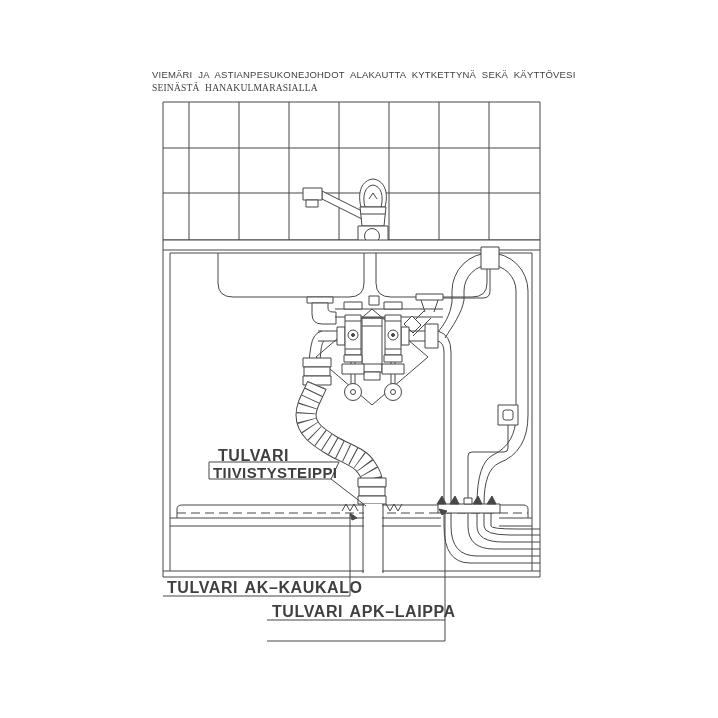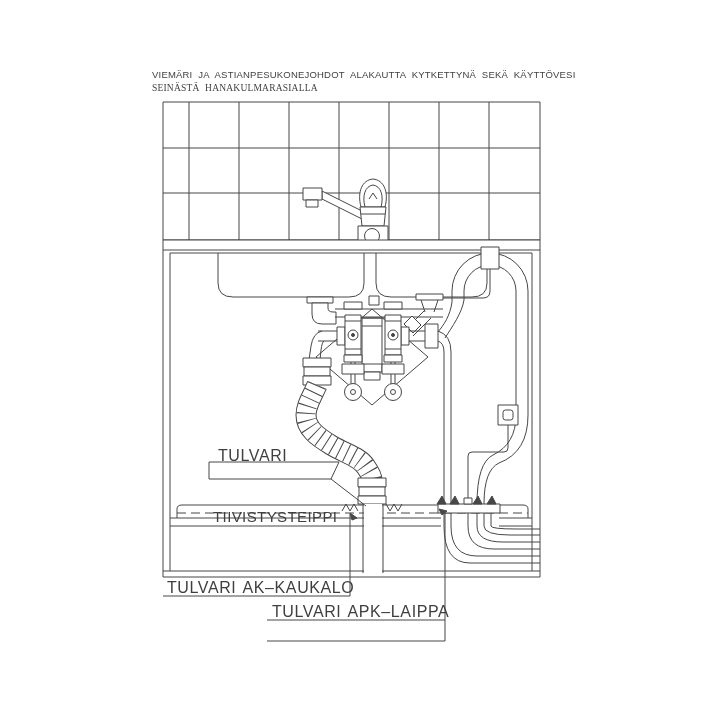--- a/index.html
+++ b/index.html
@@ -1,22 +1,22 @@
 <!DOCTYPE html>
 <html><head>
 <meta charset="utf-8">
 <style>
   html,body{margin:0;padding:0;background:#ffffff;}
   #stage{position:relative;width:604px;height:718px;background:#ffffff;overflow:hidden;
          font-family:"Liberation Sans",sans-serif;}
   #lineart{position:absolute;left:0;top:0;}
   .txt{position:absolute;color:#3f3f3f;white-space:nowrap;}
   .title-line{font-size:9.5px;letter-spacing:.2px;word-spacing:3px;font-weight:400;}
-  .callout{font-size:16px;letter-spacing:.6px;word-spacing:2px;font-weight:400;}
-  .callout-sm{font-size:15px;letter-spacing:.4px;margin-top:44px;}
+  .callout{font-size:16px;letter-spacing:.6px;word-spacing:2px;font-weight:700;}
+  .callout-sm{font-size:15px;letter-spacing:.4px;}
   svg *{vector-effect:non-scaling-stroke;}
 </style>
 </head>
 <body>
 
 <div id="stage">
 
 <svg id="lineart" width="718" height="718" viewBox="0 0 718 718" fill="none" stroke="#474747" stroke-width="1">
 
   <g>

